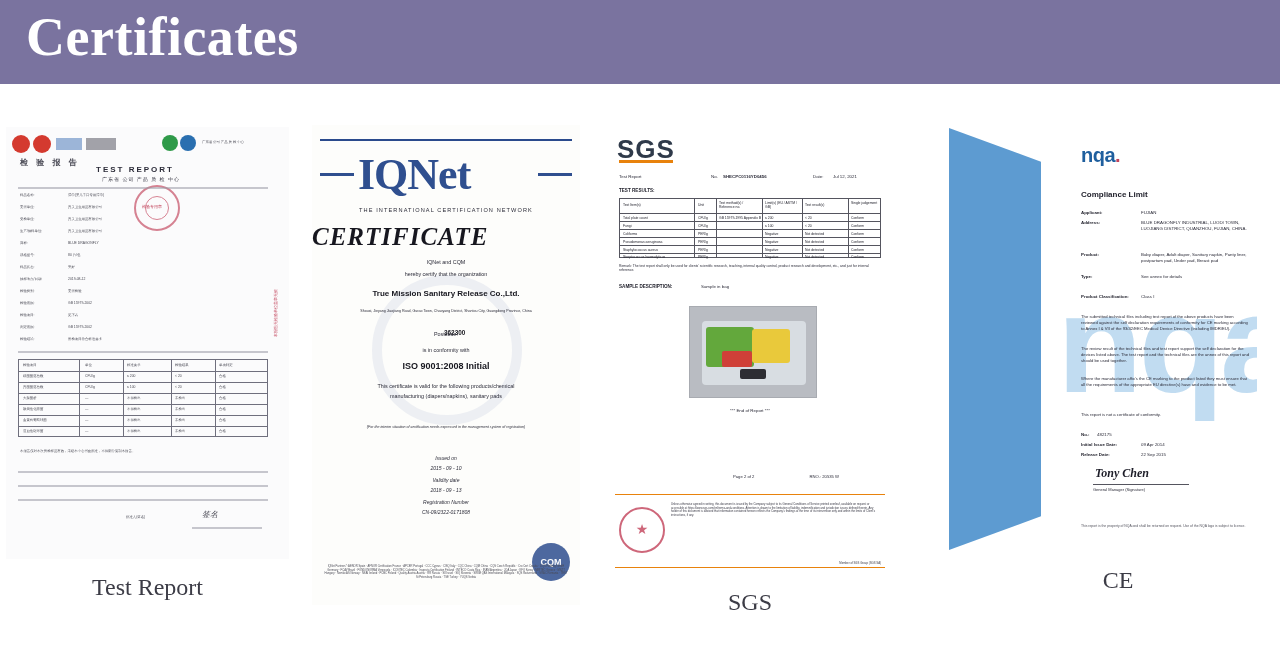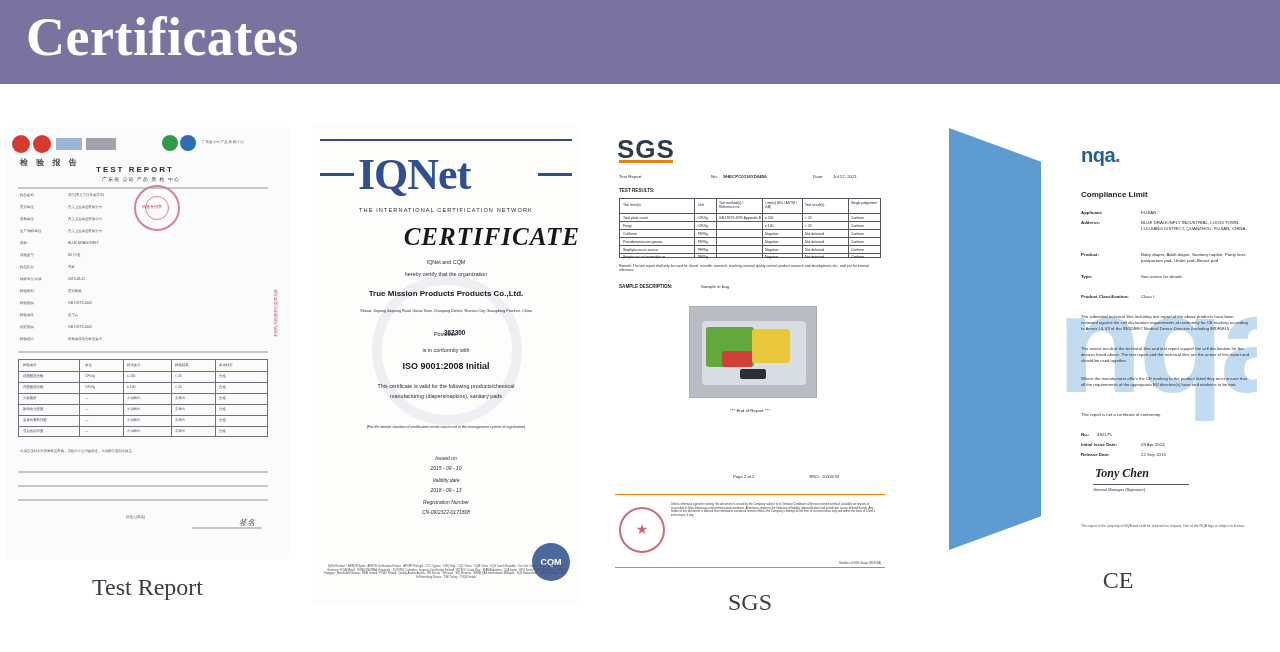--- a/index.html
+++ b/index.html
@@ -128,21 +128,21 @@
   }
   .iso-dashL, .iso-dashR{
     position:absolute; top:48px; height:3px; background:#2f4f8f;
   }
   .iso-dashL{ left:8px; width:34px; } .iso-dashR{ right:8px; width:34px; }
   .iso-network{
     position:absolute; left:0; right:0; top:82px; text-align:center;
     font-size:5.6px; letter-spacing:1.1px; color:#2b2b38;
   }
   .iso-certificate{
-    position:absolute; left:0; right:0; top:98px; text-align:right;
+    position:absolute; left:0; right:0; top:98px; text-align:left;
     font-family:"Liberation Serif", serif; font-style:italic;
     font-size:25px; font-weight:700; color:#17171f; letter-spacing:1px;
   }
   .iso-c{ position:absolute; left:0; right:0; text-align:center; font-size:5.4px; color:#2b2b38; }
   .iso-cb{ position:absolute; left:0; right:0; text-align:center; font-size:6.4px; font-weight:700; color:#17171f; }
   .iso-it{ position:absolute; left:0; right:0; text-align:center; font-size:5px; font-style:italic; color:#2b2b38; }
   .iso-sigwrap{ position:absolute; left:0; right:0; top:392px; height:40px;}
   .iso-sig{
     position:absolute; font-family:"Liberation Serif", serif; font-style:italic;
     font-size:9px; color:#1d1d28;
@@ -357,21 +357,21 @@
           <div class="tiny-text" style="left:200px;top:69px;">合格</div>
         </div>
 
         <div class="tiny-text" style="left:14px;top:322px;width:250px;white-space:normal;">本报告仅对本次所检样品有效，未经本中心书面批准，不得部分复制本报告。</div>
 
         <div class="tiny-line" style="left:12px;top:344px;width:250px;"></div>
         <div class="tiny-line" style="left:12px;top:358px;width:250px;"></div>
         <div class="tiny-line" style="left:12px;top:372px;width:250px;"></div>
 
         <div class="tiny-text" style="left:120px;top:388px;">批准人(签名)</div>
-        <div class="tiny-text" style="left:196px;top:394px;font-family:'Liberation Serif',serif;font-style:italic;font-size:8px;margin-left:37px;">签名</div>
+        <div class="tiny-text" style="left:196px;top:386px;font-family:'Liberation Serif',serif;font-style:italic;font-size:8px;">签名</div>
         <div class="tiny-line" style="left:186px;top:400px;width:70px;"></div>
 
         <div class="tr-redtext">本报告无检验单位盖章无效</div>
       </div>
     </div>
     <div class="cert-caption">Test Report</div>
   </div>
 
   <div class="cert-card" id="card-iso">
     <div class="cert-img">
@@ -382,21 +382,21 @@
         <div class="iso-dashL"></div>
         <div class="iso-dashR"></div>
 
         <div class="iso-iqnet">IQNet</div>
 
         <div class="iso-network">THE INTERNATIONAL CERTIFICATION NETWORK</div>
         <div class="iso-certificate">CERTIFICATE</div>
 
         <div class="iso-c" style="top:134px;">IQNet and CQM</div>
         <div class="iso-c" style="top:146px;">hereby certify that the organization</div>
-        <div class="iso-cb" style="top:164px;font-size:8px;">True Mission Products Products Co.,Ltd.</div>
+        <div class="iso-cb" style="top:164px;font-size:8px;">True Mission Sanitary Release Co.,Ltd.</div>
         <div class="iso-c" style="top:184px;font-size:3.6px;padding:0 22px;white-space:normal;line-height:5px;">Shouxi, Jieyang Jiaojiang Road, Gurao Town, Chaoyang District, Shantou City, Guangdong Province, China</div>
 
         <div class="iso-c" style="top:206px;">Postcode:</div>
         <div class="iso-cb" style="top:204px;left:132px;right:auto;text-align:left;">362300</div>
 
         <div class="iso-c" style="top:222px;">is in conformity with</div>
         <div class="iso-cb" style="top:236px;font-size:9px;">ISO 9001:2008 Initial</div>
 
         <div class="iso-c" style="top:258px;">This certificate is valid for the following products/chemical</div>
         <div class="iso-c" style="top:268px;">manufacturing (diapers/napkins), sanitary pads</div>

